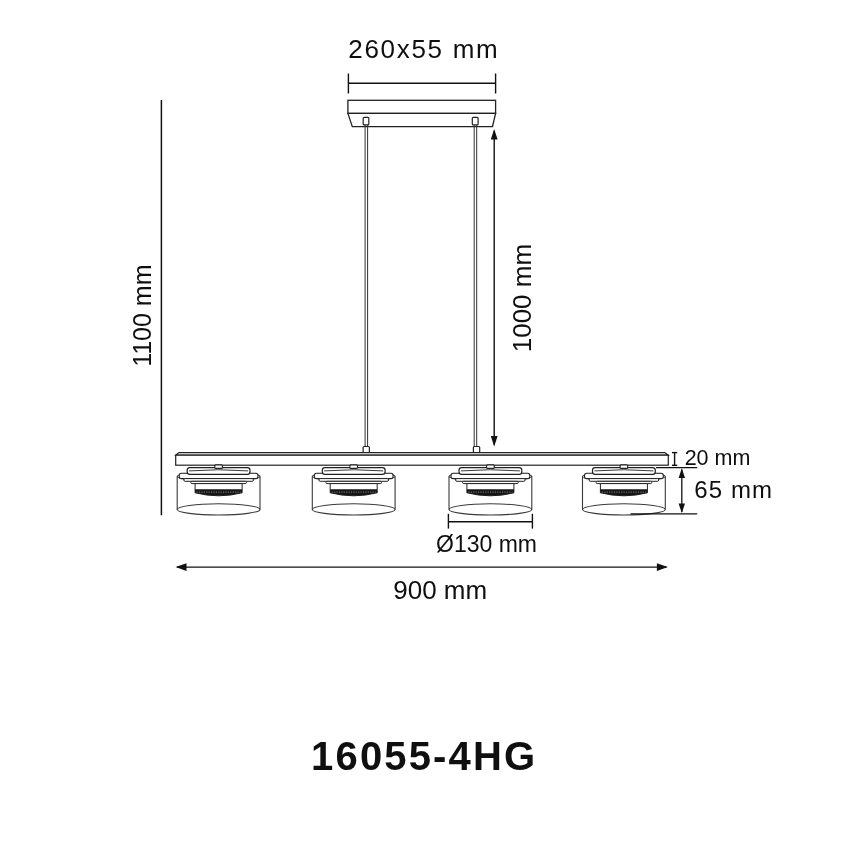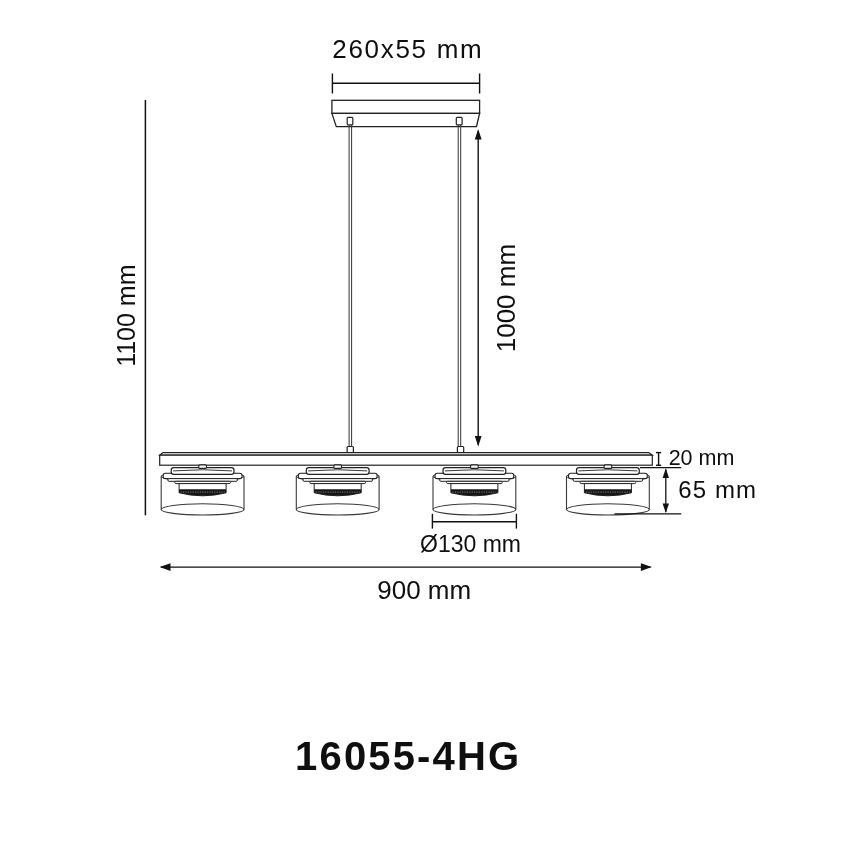--- a/index.html
+++ b/index.html
@@ -1,16 +1,16 @@
 <!DOCTYPE html>
 <html><head>
 <meta charset="utf-8">
 <style>
   html,body{margin:0;padding:0;background:#ffffff;}
-  .page{width:836px;height:868px;position:relative;background:#fff;overflow:hidden;}
+  .page{width:836px;height:868px;position:relative;background:#fff;overflow:hidden;margin-left:16px;}
   text{font-family:"Liberation Sans", sans-serif;fill:#0f0f0f;}
 </style>
 </head>
 <body>
 
 <div class="page">
 <svg width="868" height="868" viewBox="0 0 868 868" xmlns="http://www.w3.org/2000/svg">
   <rect x="0" y="0" width="868" height="868" fill="#ffffff"></rect>
 
   <text x="407.8" y="57.5" font-size="26" letter-spacing="1.7" text-anchor="middle">260x55 mm</text>

